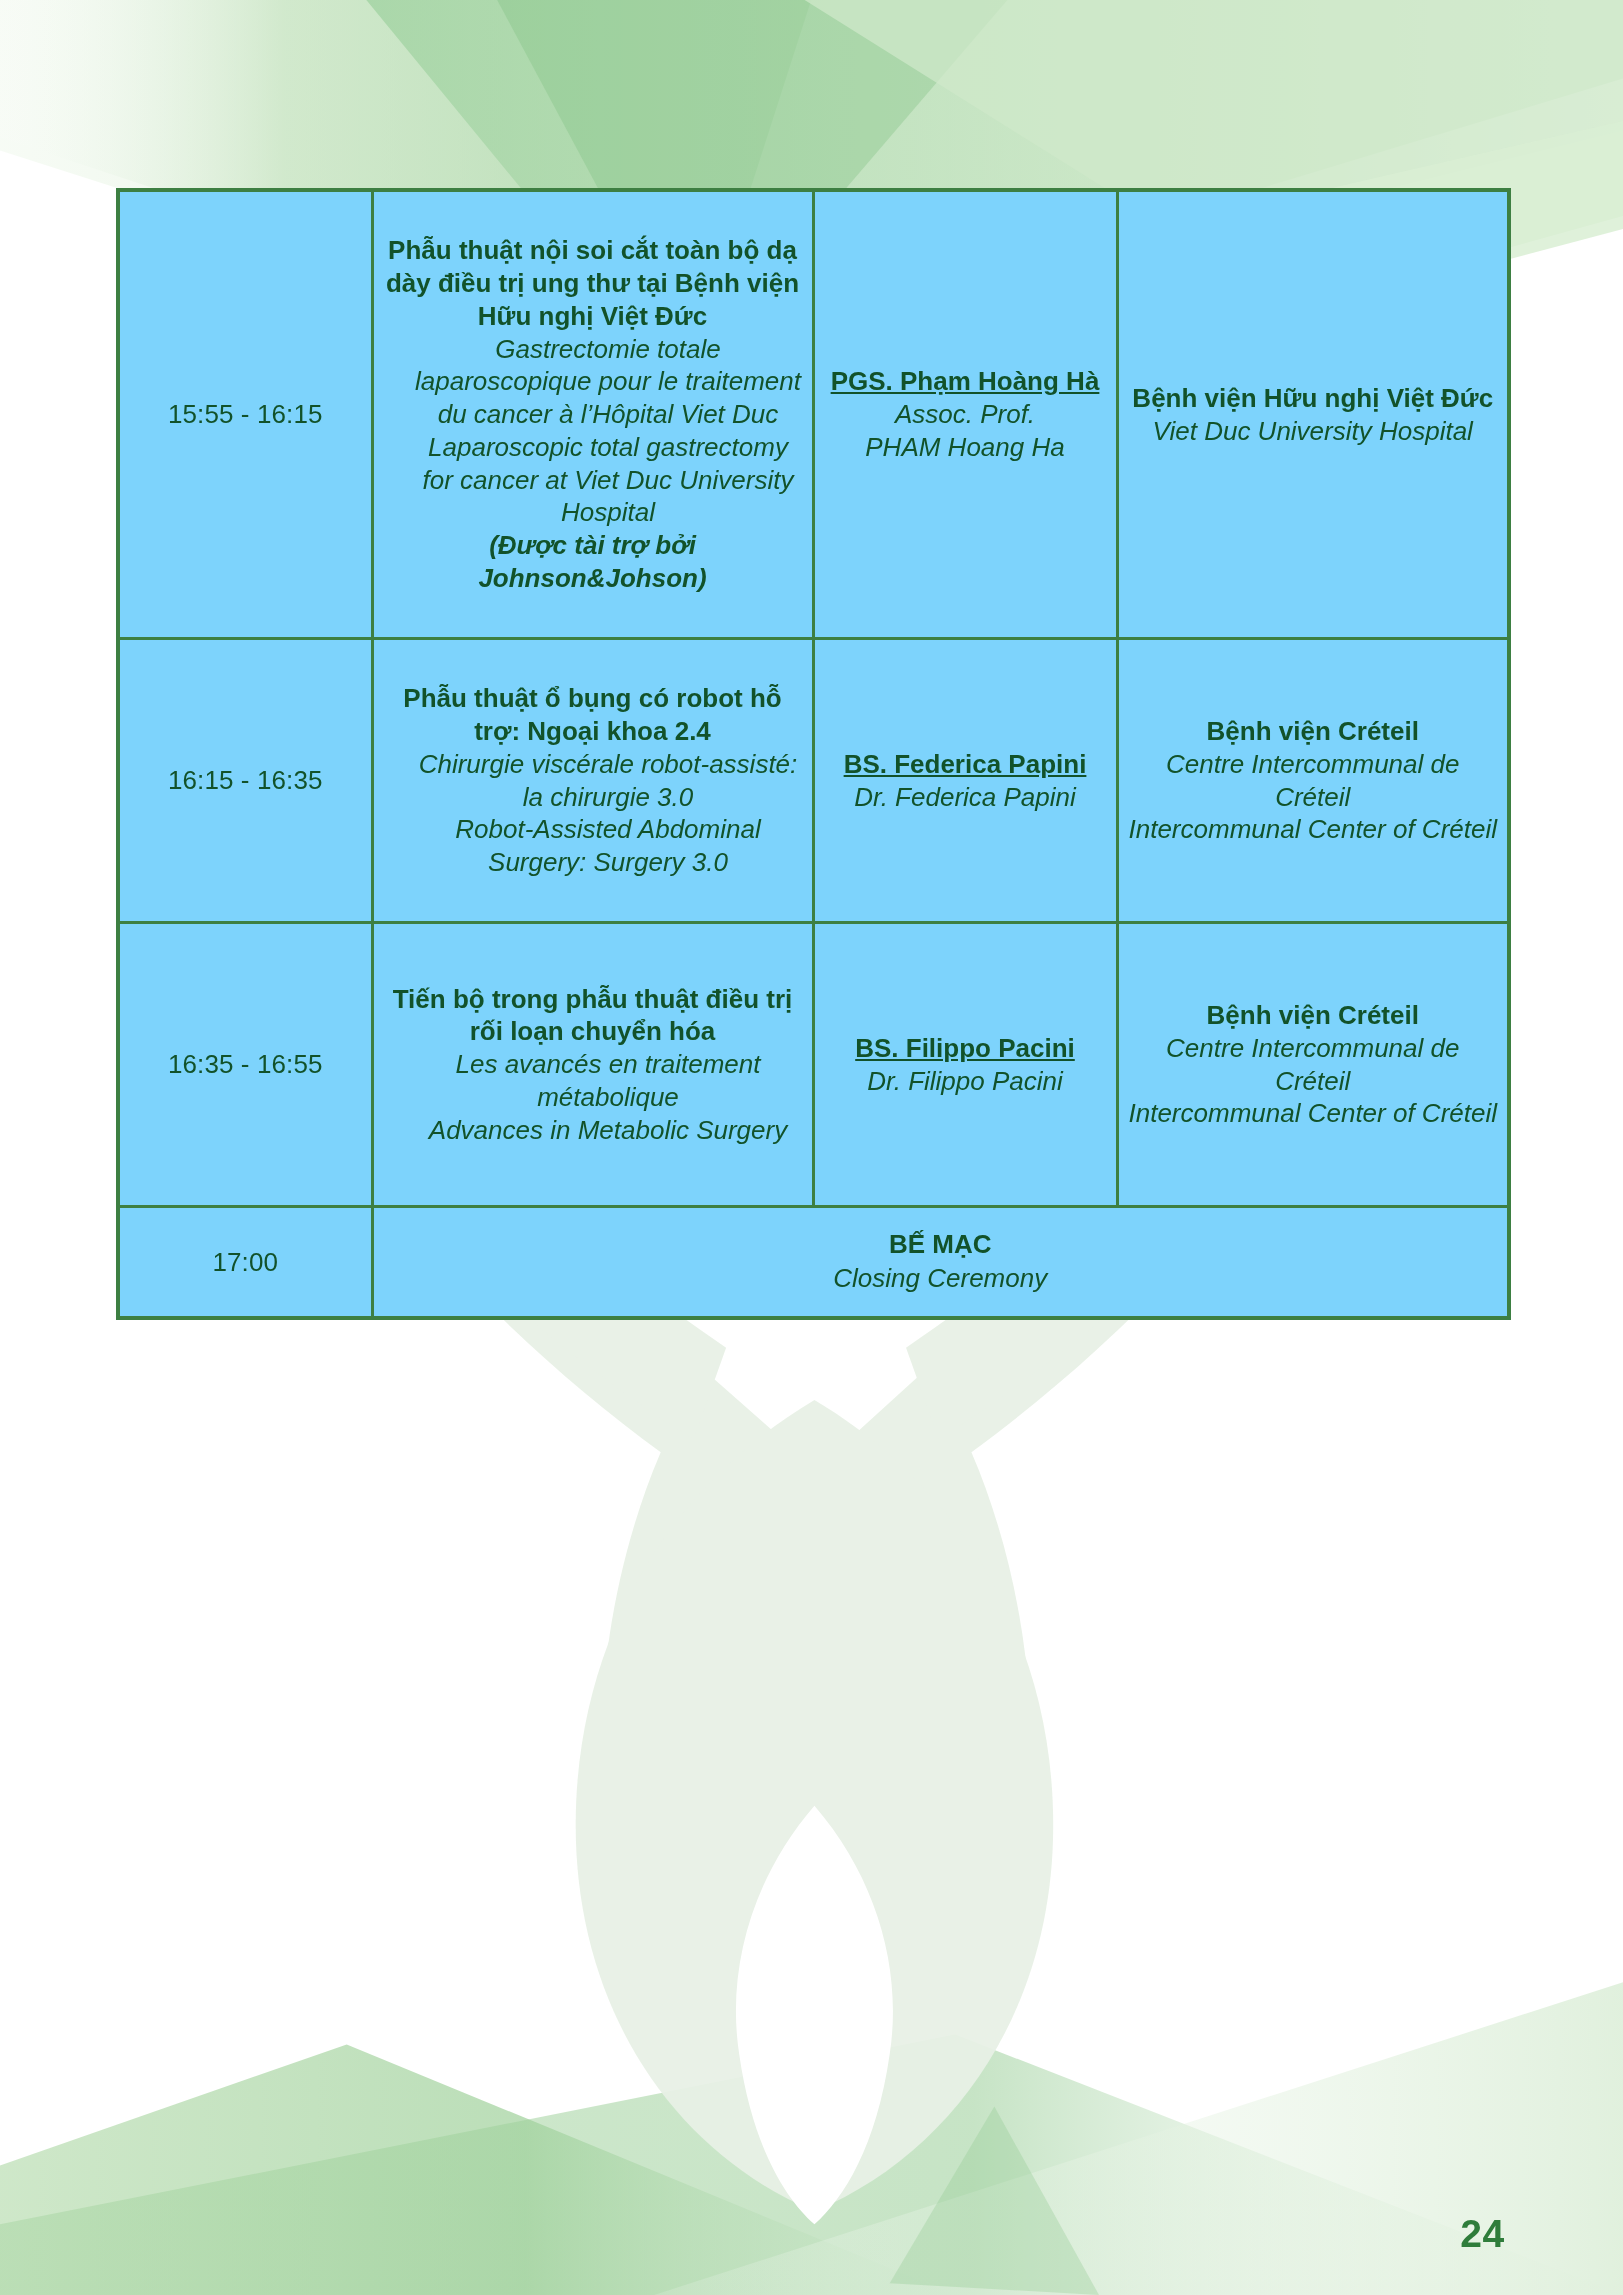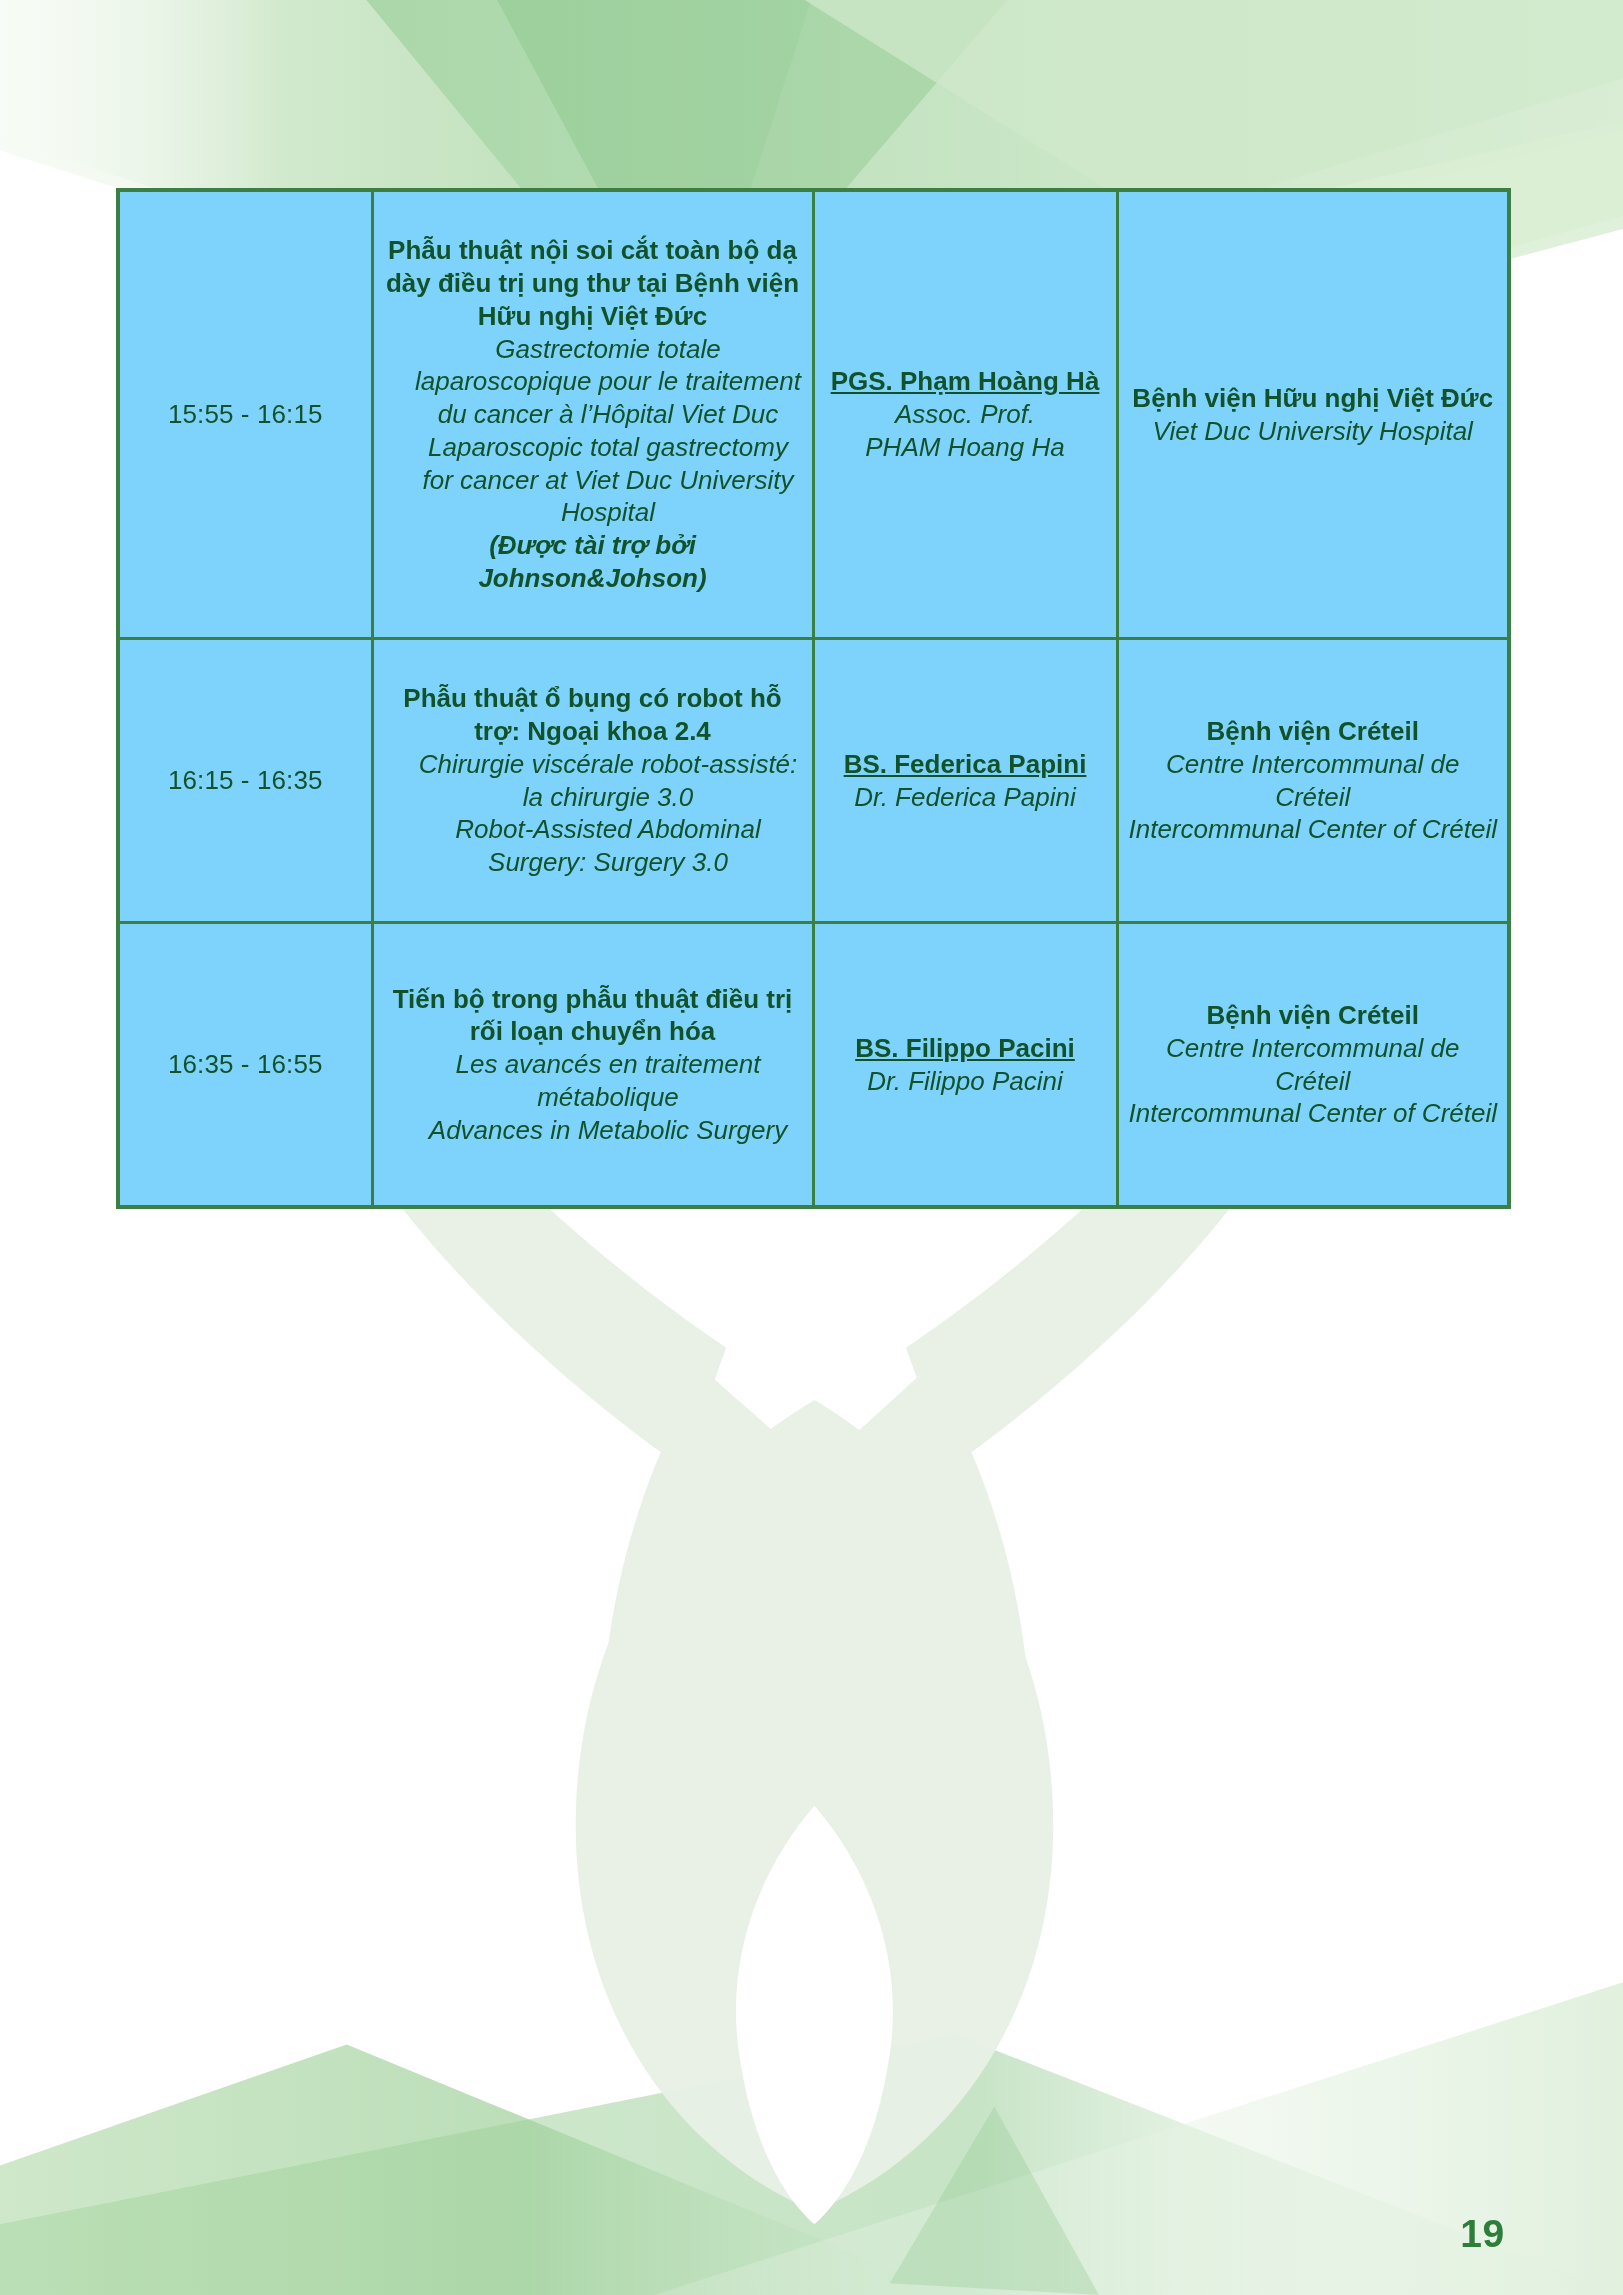--- a/index.html
+++ b/index.html
@@ -273,21 +273,30 @@
             <div class="spk-vi">BS. Filippo Pacini</div>
             <div class="spk-it">Dr. Filippo Pacini</div>
           </td>
           <td class="shaded row-mid">
             <div class="inst-vi">Bệnh viện Créteil</div>
             <div class="inst-it">Centre Intercommunal de Créteil</div>
             <div class="inst-it">Intercommunal Center of Créteil</div>
           </td>
         </tr>
 
+        <tr>
+          <td class="row-last">
+            <div class="time-text">17:00</div>
+          </td>
+          <td class="row-last" colspan="3">
+            <div class="closing-vi">BẾ MẠC</div>
+            <div class="closing-it">Closing Ceremony</div>
+          </td>
+        </tr>
 
       </tbody>
     </table>
   </div>
 
-  <div class="page-number">19</div>
+  <div class="page-number">24</div>
 
 </div>
 
 
 </body></html>

